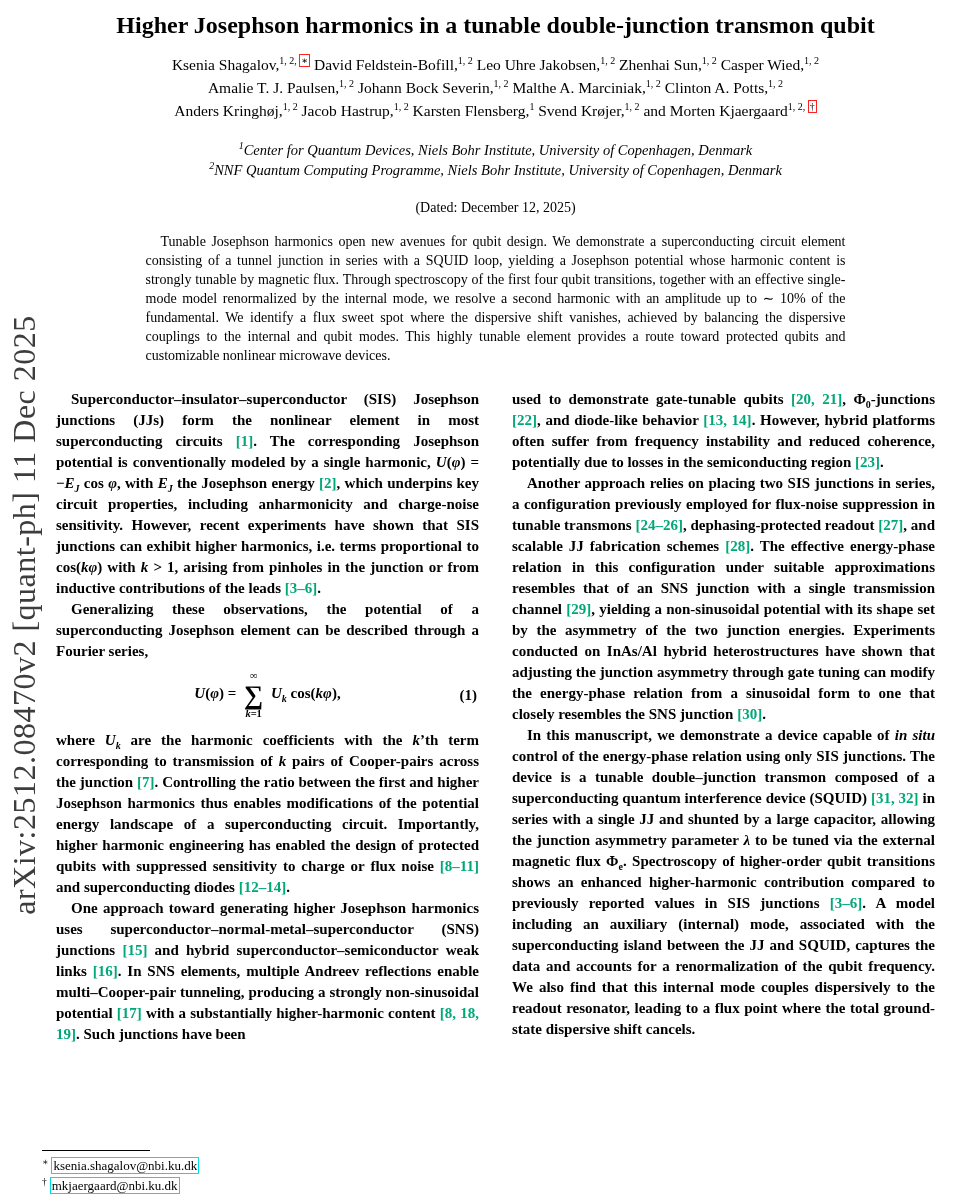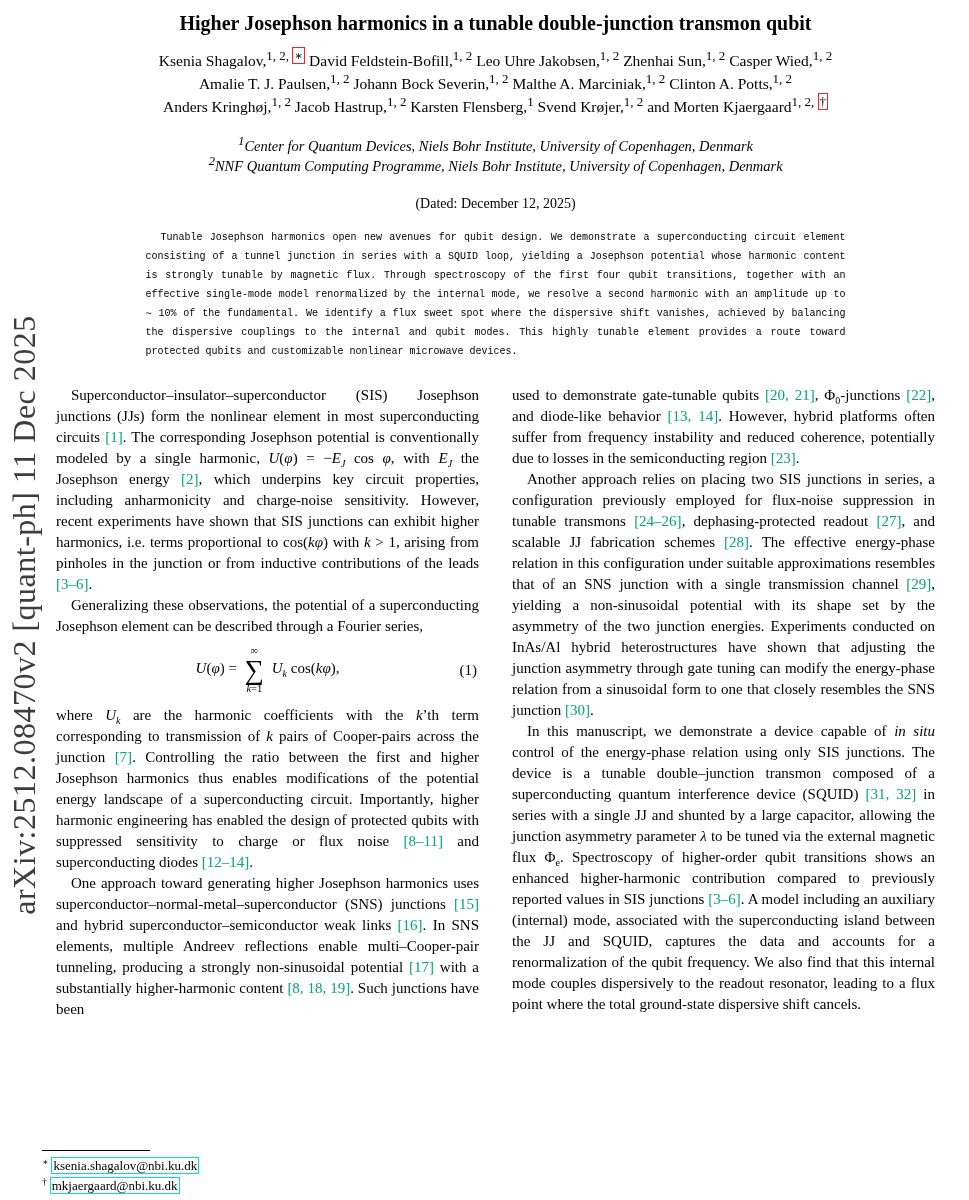--- a/index.html
+++ b/index.html
@@ -17,35 +17,34 @@
     left: 24px;
     top: 615px;
     transform: translate(-50%, -50%) rotate(-90deg);
     white-space: nowrap;
     font-size: 32px;
     color: var(--watermark-gray, #3d3d3d);
     letter-spacing: 0.5px;
   }
   .content { padding: 10px 34px 0 56px; }
   .page-header { text-align: center; }
-  .paper-title { font-size: 20px; font-weight: bold; margin: 2px 0 0 0; }
+  .paper-title { font-size: 24px; font-weight: bold; margin: 2px 0 0 0; }
   .authors { margin-top: 14px; font-size: 15.5px; line-height: 23px; }
-  .authors sup, .affils sup { font-size: 13px; line-height: 0; }
+  .authors sup, .affils sup { font-size: 10px; line-height: 0; }
   .affils { margin-top: 18px; font-style: italic; font-size: 14.5px; line-height: 20px; }
   .dated { margin-top: 20px; font-size: 14px; }
   .abstract {
     width: 700px;
     margin: 16px auto 0 auto;
-    font-size: 10px;
+    font-size: 14px;
     line-height: 19px;
     text-align: justify;
     text-indent: 15px;
-    font-family: Liberation Mono, monospace;
   }
-  .cols { display: flex; gap: 33px; margin-top: 24px; }
+  .cols { display: flex; gap: 33px; margin-top: 24px; font-weight: bold; }
   .col { flex: 1; font-size: 15px; line-height: 21px; text-align: justify; }
   .col p { margin: 0; }
   .para { text-indent: 15px; }
   .para.noindent { text-indent: 0; }
   .cite { color: var(--citation-green, #00a878); text-decoration: none; cursor: pointer; }
   .fnmark {
     border: 1px solid var(--marker-red, #ff2020);
     padding: 0 1px;
     font-style: normal;
     cursor: pointer;

